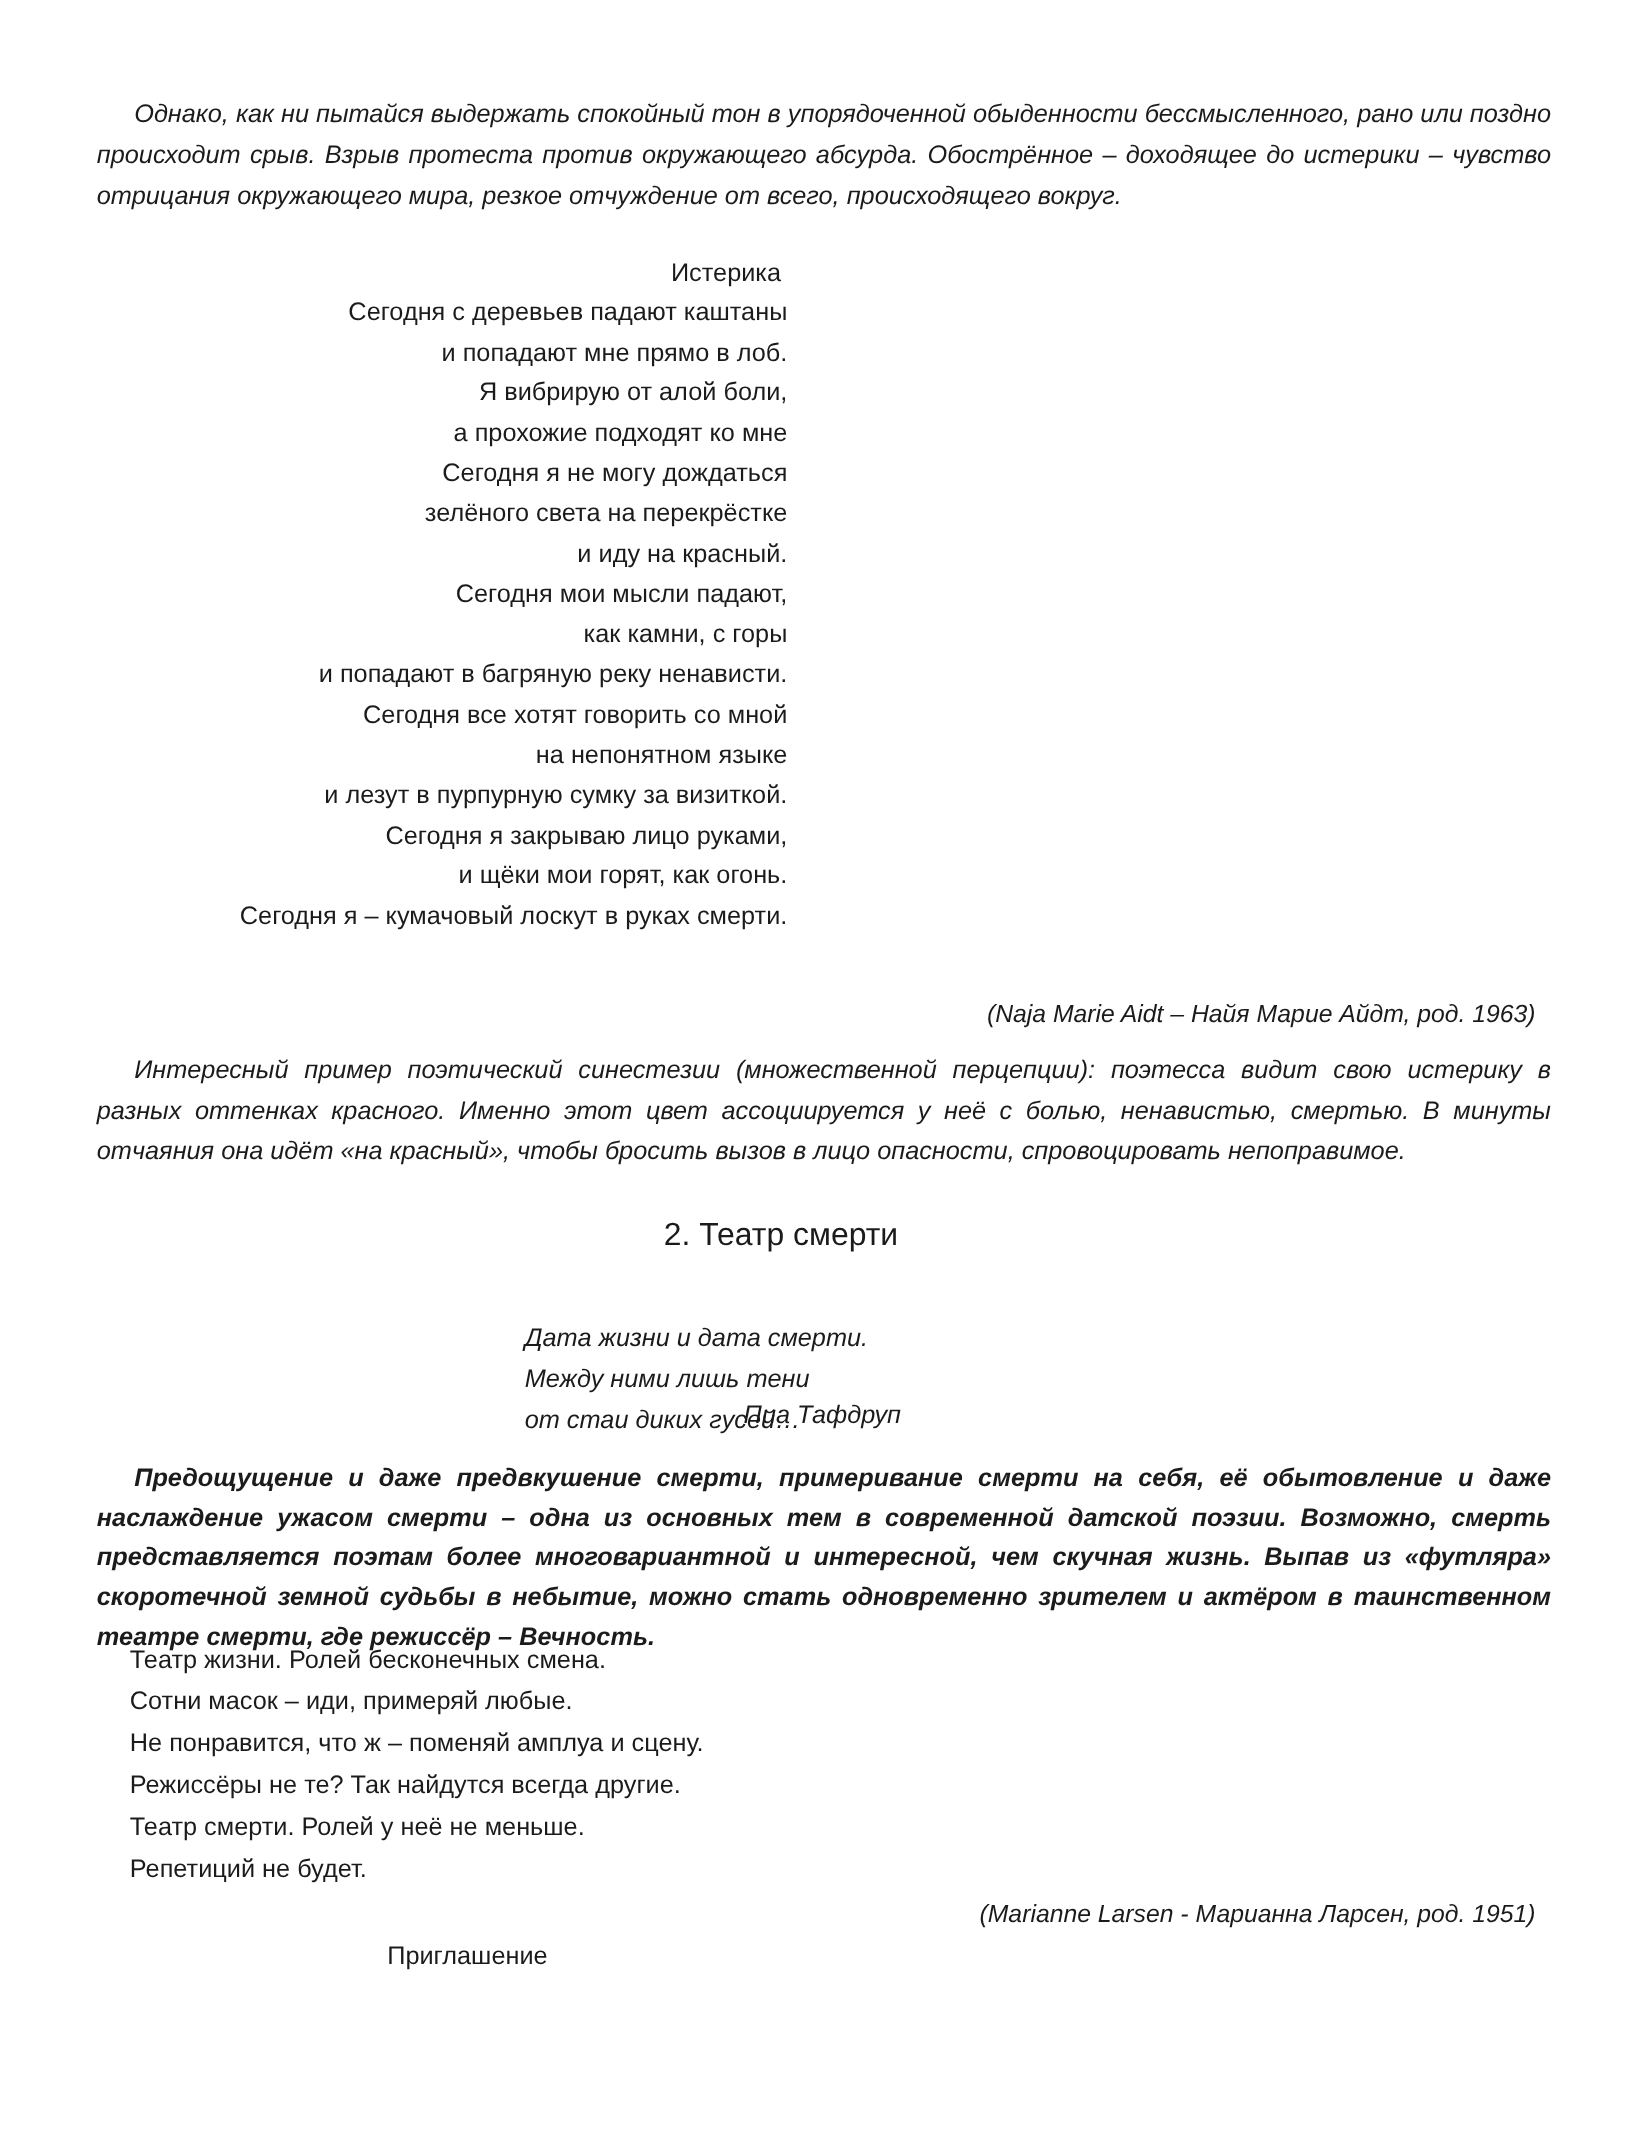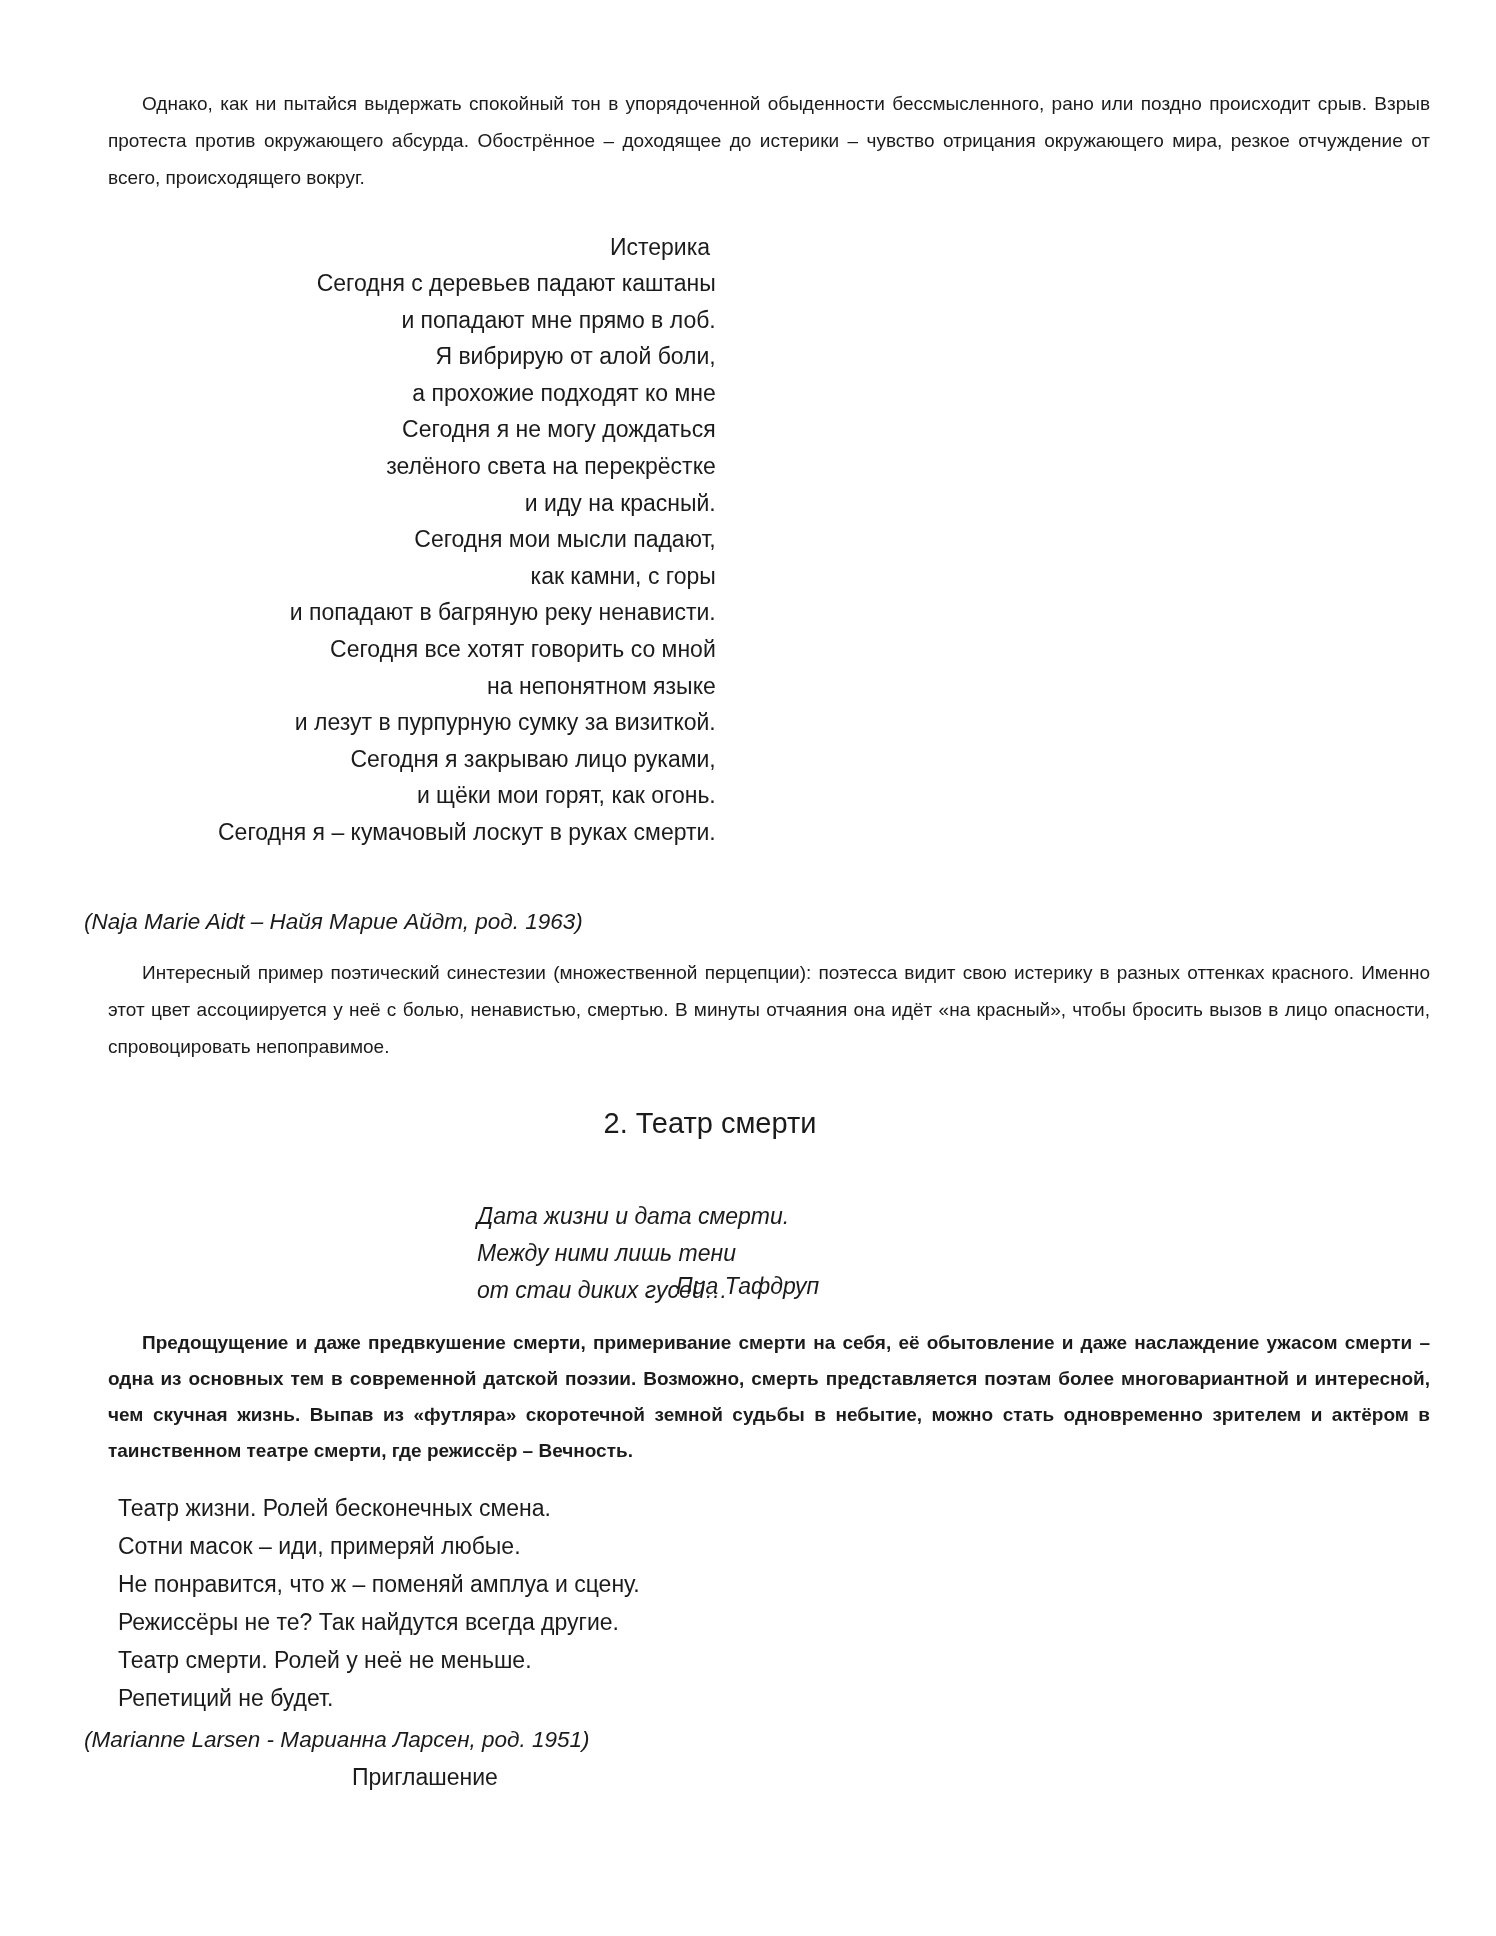--- a/index.html
+++ b/index.html
@@ -13,25 +13,25 @@
     height: 1936px;
     background: #ffffff;
     font-family: "Liberation Sans", sans-serif;
     color: #1b1b1b;
     overflow: hidden;
   }
   .para {
     position: absolute;
     left: 88px;
     width: 1322px;
-    font-size: 19px;
+    font-size: 23px;
     line-height: 37px;
+    font-style: italic;
     text-align: justify;
     text-indent: 34px;
-    margin-left: 20px;
   }
   .para.bold {
     font-weight: bold;
     line-height: 36px;
   }
   .heading-center {
     position: absolute;
     left: 0;
     text-align: center;
     font-size: 23px;
@@ -47,23 +47,23 @@
   .poem-1 .line { line-height: 36.6px; text-align: right; }
   .poem-2 .line { line-height: 38px; }
   .epigraph {
     position: absolute;
     font-style: italic;
     font-size: 23px;
   }
   .epigraph .line { line-height: 37px; white-space: nowrap; }
   .attribution {
     position: absolute;
-    left: 84px;
+    left: 74px;
     width: 1322px;
-    text-align: left;
+    text-align: right;
     font-style: italic;
     font-size: 22.5px;
     line-height: 37px;
   }
   .plain-label {
     position: absolute;
     font-size: 23px;
     line-height: 37px;
     white-space: nowrap;
   }

